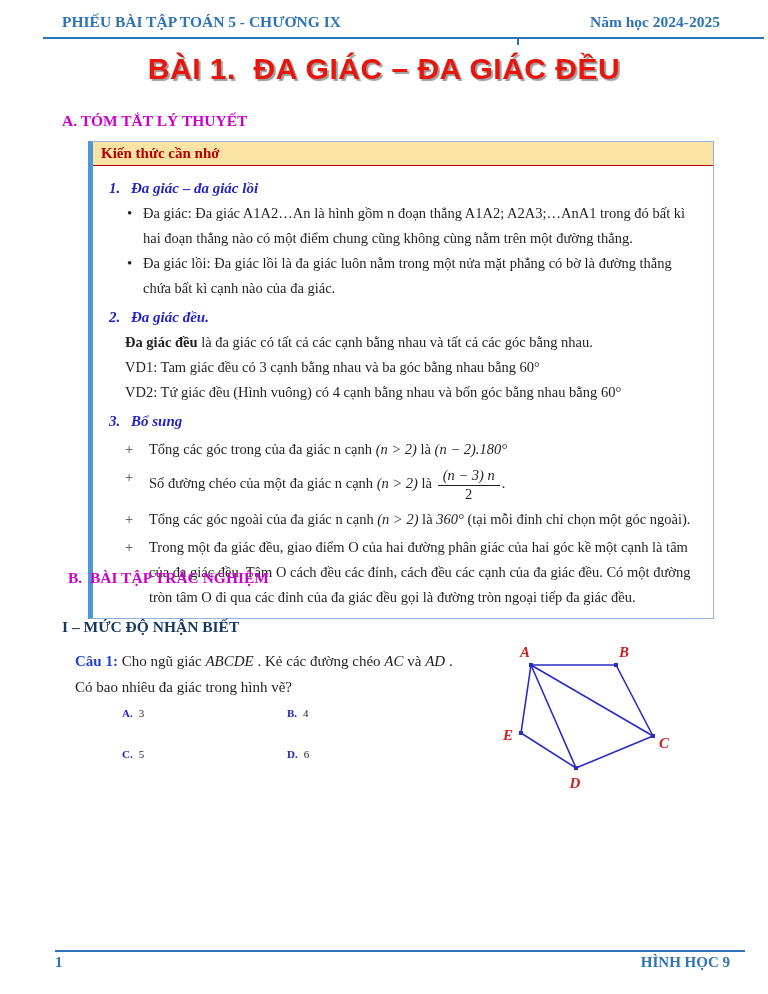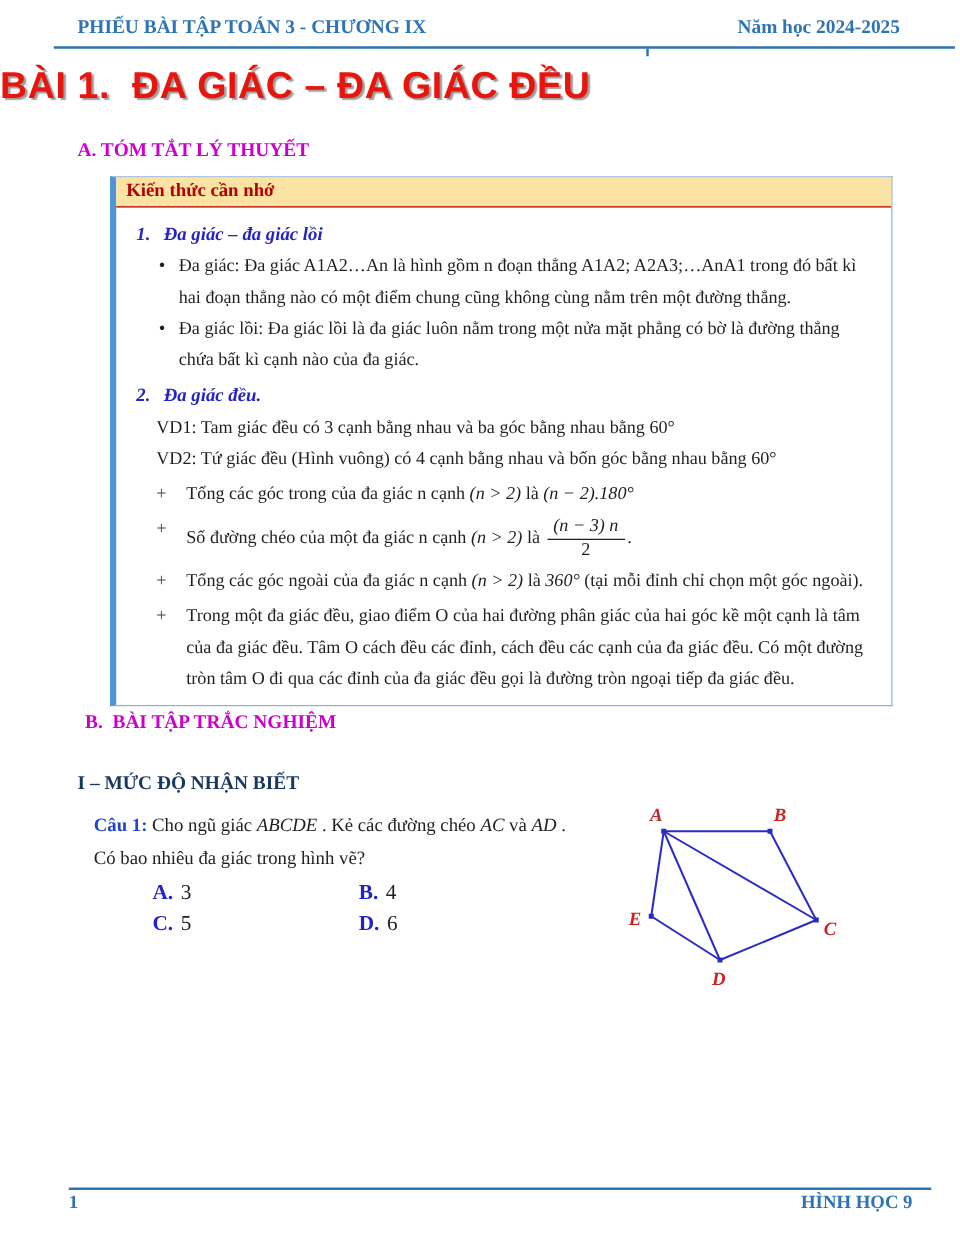--- a/index.html
+++ b/index.html
@@ -12,21 +12,21 @@
   }
   
   .hdr { position:absolute; top:13px; left:62px; right:48px;
          display:flex; justify-content:space-between;
          color:#2E74B5; font-weight:bold; font-size:15.5px; }
   .hdr-rule { position:absolute; top:37px; left:43px; width:721px;
               border-top:2.5px solid #2E74B5; }
   .hdr-tick { position:absolute; top:39px; left:517px; width:1.5px; height:6px;
               background:#2E74B5; }
   
-  .doc-title { position:absolute; top:52px; left:0; right:0; 
+  .doc-title { position:absolute; top:52px; left:0; right:0; text-align:center;
                font-family:"Liberation Sans","DejaVu Sans",sans-serif;
                font-weight:bold; font-size:30px; color:#e8150d;
                text-shadow:2px 2px 1px #9e9e9e; white-space:pre; letter-spacing:.5px; }
   
   .sec-a { position:absolute; top:112px; left:62px; color:#CC00CC;
            font-weight:bold; font-size:15.5px; white-space:pre;font-family:Liberation Serif, serif; }
   .sec-b { position:absolute; top:569px; left:68px; color:#CC00CC;
            font-weight:bold; font-size:15.5px; white-space:pre; }
   .level-h { position:absolute; top:618px; left:62px; color:#17375E;
              font-weight:bold; font-size:15.5px; }
@@ -49,40 +49,40 @@
   .mi { font-style:italic; }
   .frac { display:inline-block; vertical-align:middle; text-align:center;
           line-height:1.15; font-style:italic; margin:2px 2px; }
   .frac .fr-num { display:block; border-bottom:1px solid #1f1f1f; padding:0 5px 1px; }
   .frac .fr-den { display:block; font-style:normal; }
   
   .q1 { position:absolute; top:648px; left:75px; width:400px; line-height:26px;
         font-size:15px; }
   .q1-label { color:#2244CC; font-weight:bold; }
   .answers { position:absolute; top:702px; left:122px; display:grid;
-             grid-template-columns:165px 165px; row-gap:2px; font-size:17px;
+             grid-template-columns:165px 165px; row-gap:18px; font-size:11px;
              line-height:23px; }
   .ans-letter { color:#2323C8; font-weight:bold; margin-right:6px; }
   
   .figure-wrap { position:absolute; top:636px; left:480px; width:250px; height:170px; }
   .figure-wrap svg { width:100%; height:100%; display:block; }
   
   .ftr-rule { position:absolute; top:950px; left:55px; width:690px;
               border-top:2px solid #2E74B5; }
   .ftr { position:absolute; top:954px; left:55px; right:38px;
          display:flex; justify-content:space-between;
          color:#2E74B5; font-weight:bold; font-size:15px; }
 </style>
 </head>
 <body>
 
 <div class="page">
 
   <div class="hdr">
-    <span>PHIẾU BÀI TẬP TOÁN 3 - CHƯƠNG IX</span>
+    <span>PHIẾU BÀI TẬP TOÁN 5 - CHƯƠNG IX</span>
     <span>Năm học 2024-2025</span>
   </div>
   <div class="hdr-rule"></div>
   <div class="hdr-tick"></div>
 
   <div class="doc-title">BÀI 1.  ĐA GIÁC – ĐA GIÁC ĐỀU</div>
 
   <div class="sec-a">A. TÓM TẮT LÝ THUYẾT</div>
 
   <div class="kbox">
@@ -91,23 +91,29 @@
 
       <div class="s-title">
         <span class="s-num">1.</span><span>Đa giác – đa giác lồi</span>
       </div>
       <div class="bullet">Đa giác: Đa giác A1A2…An là hình gồm n đoạn thẳng A1A2; A2A3;…AnA1 trong đó bất kì hai đoạn thẳng nào có một điểm chung cũng không cùng nằm trên một đường thẳng.</div>
       <div class="bullet">Đa giác lồi: Đa giác lồi là đa giác luôn nằm trong một nửa mặt phẳng có bờ là đường thẳng chứa bất kì cạnh nào của đa giác.</div>
 
       <div class="s-title">
         <span class="s-num">2.</span><span>Đa giác đều.</span>
       </div>
+      <div class="plain-line">
+        <b>Đa giác đều</b><span> là đa giác có tất cả các cạnh bằng nhau và tất cả các góc bằng nhau.</span>
+      </div>
       <div class="plain-line">VD1: Tam giác đều có 3 cạnh bằng nhau và ba góc bằng nhau bằng 60°</div>
       <div class="plain-line">VD2: Tứ giác đều (Hình vuông) có 4 cạnh bằng nhau và bốn góc bằng nhau bằng 60°</div>
 
+      <div class="s-title">
+        <span class="s-num">3.</span><span>Bổ sung</span>
+      </div>
 
       <div class="plus-item">
         <span>Tổng các góc trong của đa giác n cạnh </span><span class="mi">(n &gt; 2)</span><span> là </span><span class="mi">(n − 2).180°</span>
       </div>
 
       <div class="plus-item">
         <span>Số đường chéo của một đa giác n cạnh </span><span class="mi">(n &gt; 2)</span><span> là </span><span class="frac"><span class="fr-num">(n − 3) n</span><span class="fr-den">2</span></span><span>.</span>
       </div>
 
       <div class="plus-item">

